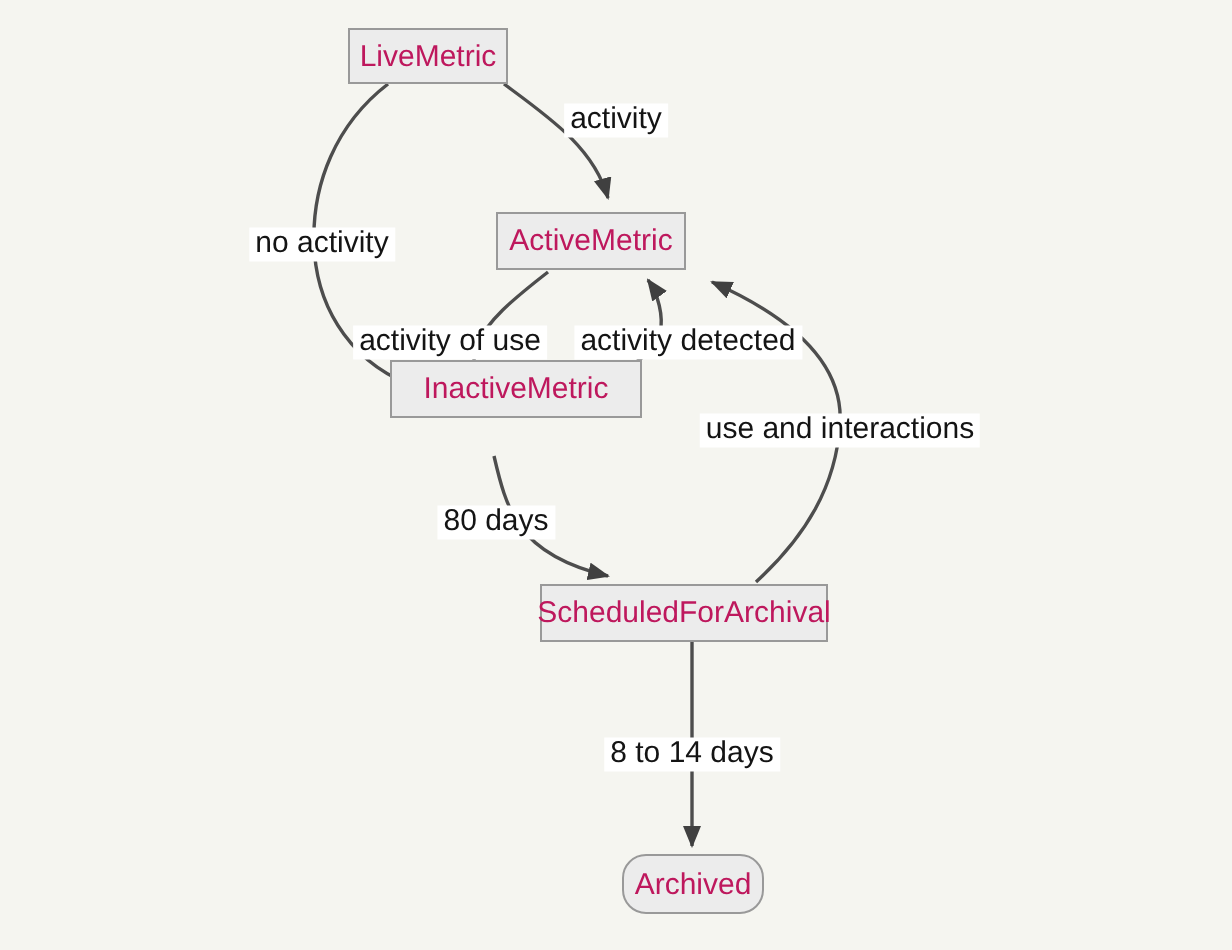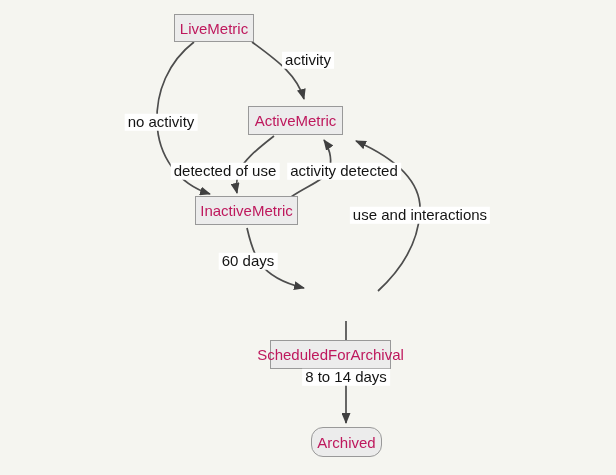--- a/index.html
+++ b/index.html
@@ -61,33 +61,33 @@
     <path class="edge" d="M 291,197 C 308,185 327,180 330,167 C 332,158 329,147 324,140" marker-end="url(#arrow)"></path>
     <path class="edge" d="M 378,291 C 403,268 418,243 420,212 C 422,180 392,157 356,141" marker-end="url(#arrow)"></path>
     <path class="edge" d="M 247,228 C 250,241 253,253 260,263 C 270,277 287,284 304,288" marker-end="url(#arrow)"></path>
     <path class="edge" d="M 346,321 L 346,423" marker-end="url(#arrow)"></path>
   </svg>
 
   <div class="node" style="left:174px; top:14px; width:80px; height:28px;">LiveMetric</div>
 
   <div class="node" style="left:248px; top:106px; width:95px; height:29px;">ActiveMetric</div>
 
-  <div class="node" style="left:195px; top:196px; width:103px; height:29px;">InactiveMetric</div>
+  <div class="node" style="left:195px; top:180px; width:126px; height:29px;">InactiveMetric</div>
 
-  <div class="node" style="left:270px; top:292px; width:121px; height:29px;margin-top:48px;">ScheduledForArchival</div>
+  <div class="node" style="left:270px; top:292px; width:144px; height:29px;">ScheduledForArchival</div>
 
   <div class="node" style="left:311px; top:427px; width:71px; height:30px;border-radius:12px;">Archived</div>
 
   <div class="edge-label" style="left:308px; top:60px;">activity</div>
 
   <div class="edge-label" style="left:161px; top:122px;">no activity</div>
 
-  <div class="edge-label" style="left:225px; top:171px;">detected of use</div>
+  <div class="edge-label" style="left:225px; top:171px;">activity of use</div>
 
   <div class="edge-label" style="left:344px; top:171px;">activity detected</div>
 
   <div class="edge-label" style="left:420px; top:215px;">use and interactions</div>
 
-  <div class="edge-label" style="left:248px; top:261px;">60 days</div>
+  <div class="edge-label" style="left:248px; top:261px;">80 days</div>
 
   <div class="edge-label" style="left:346px; top:377px;">8 to 14 days</div>
 
 </div>
 
 </body></html>

